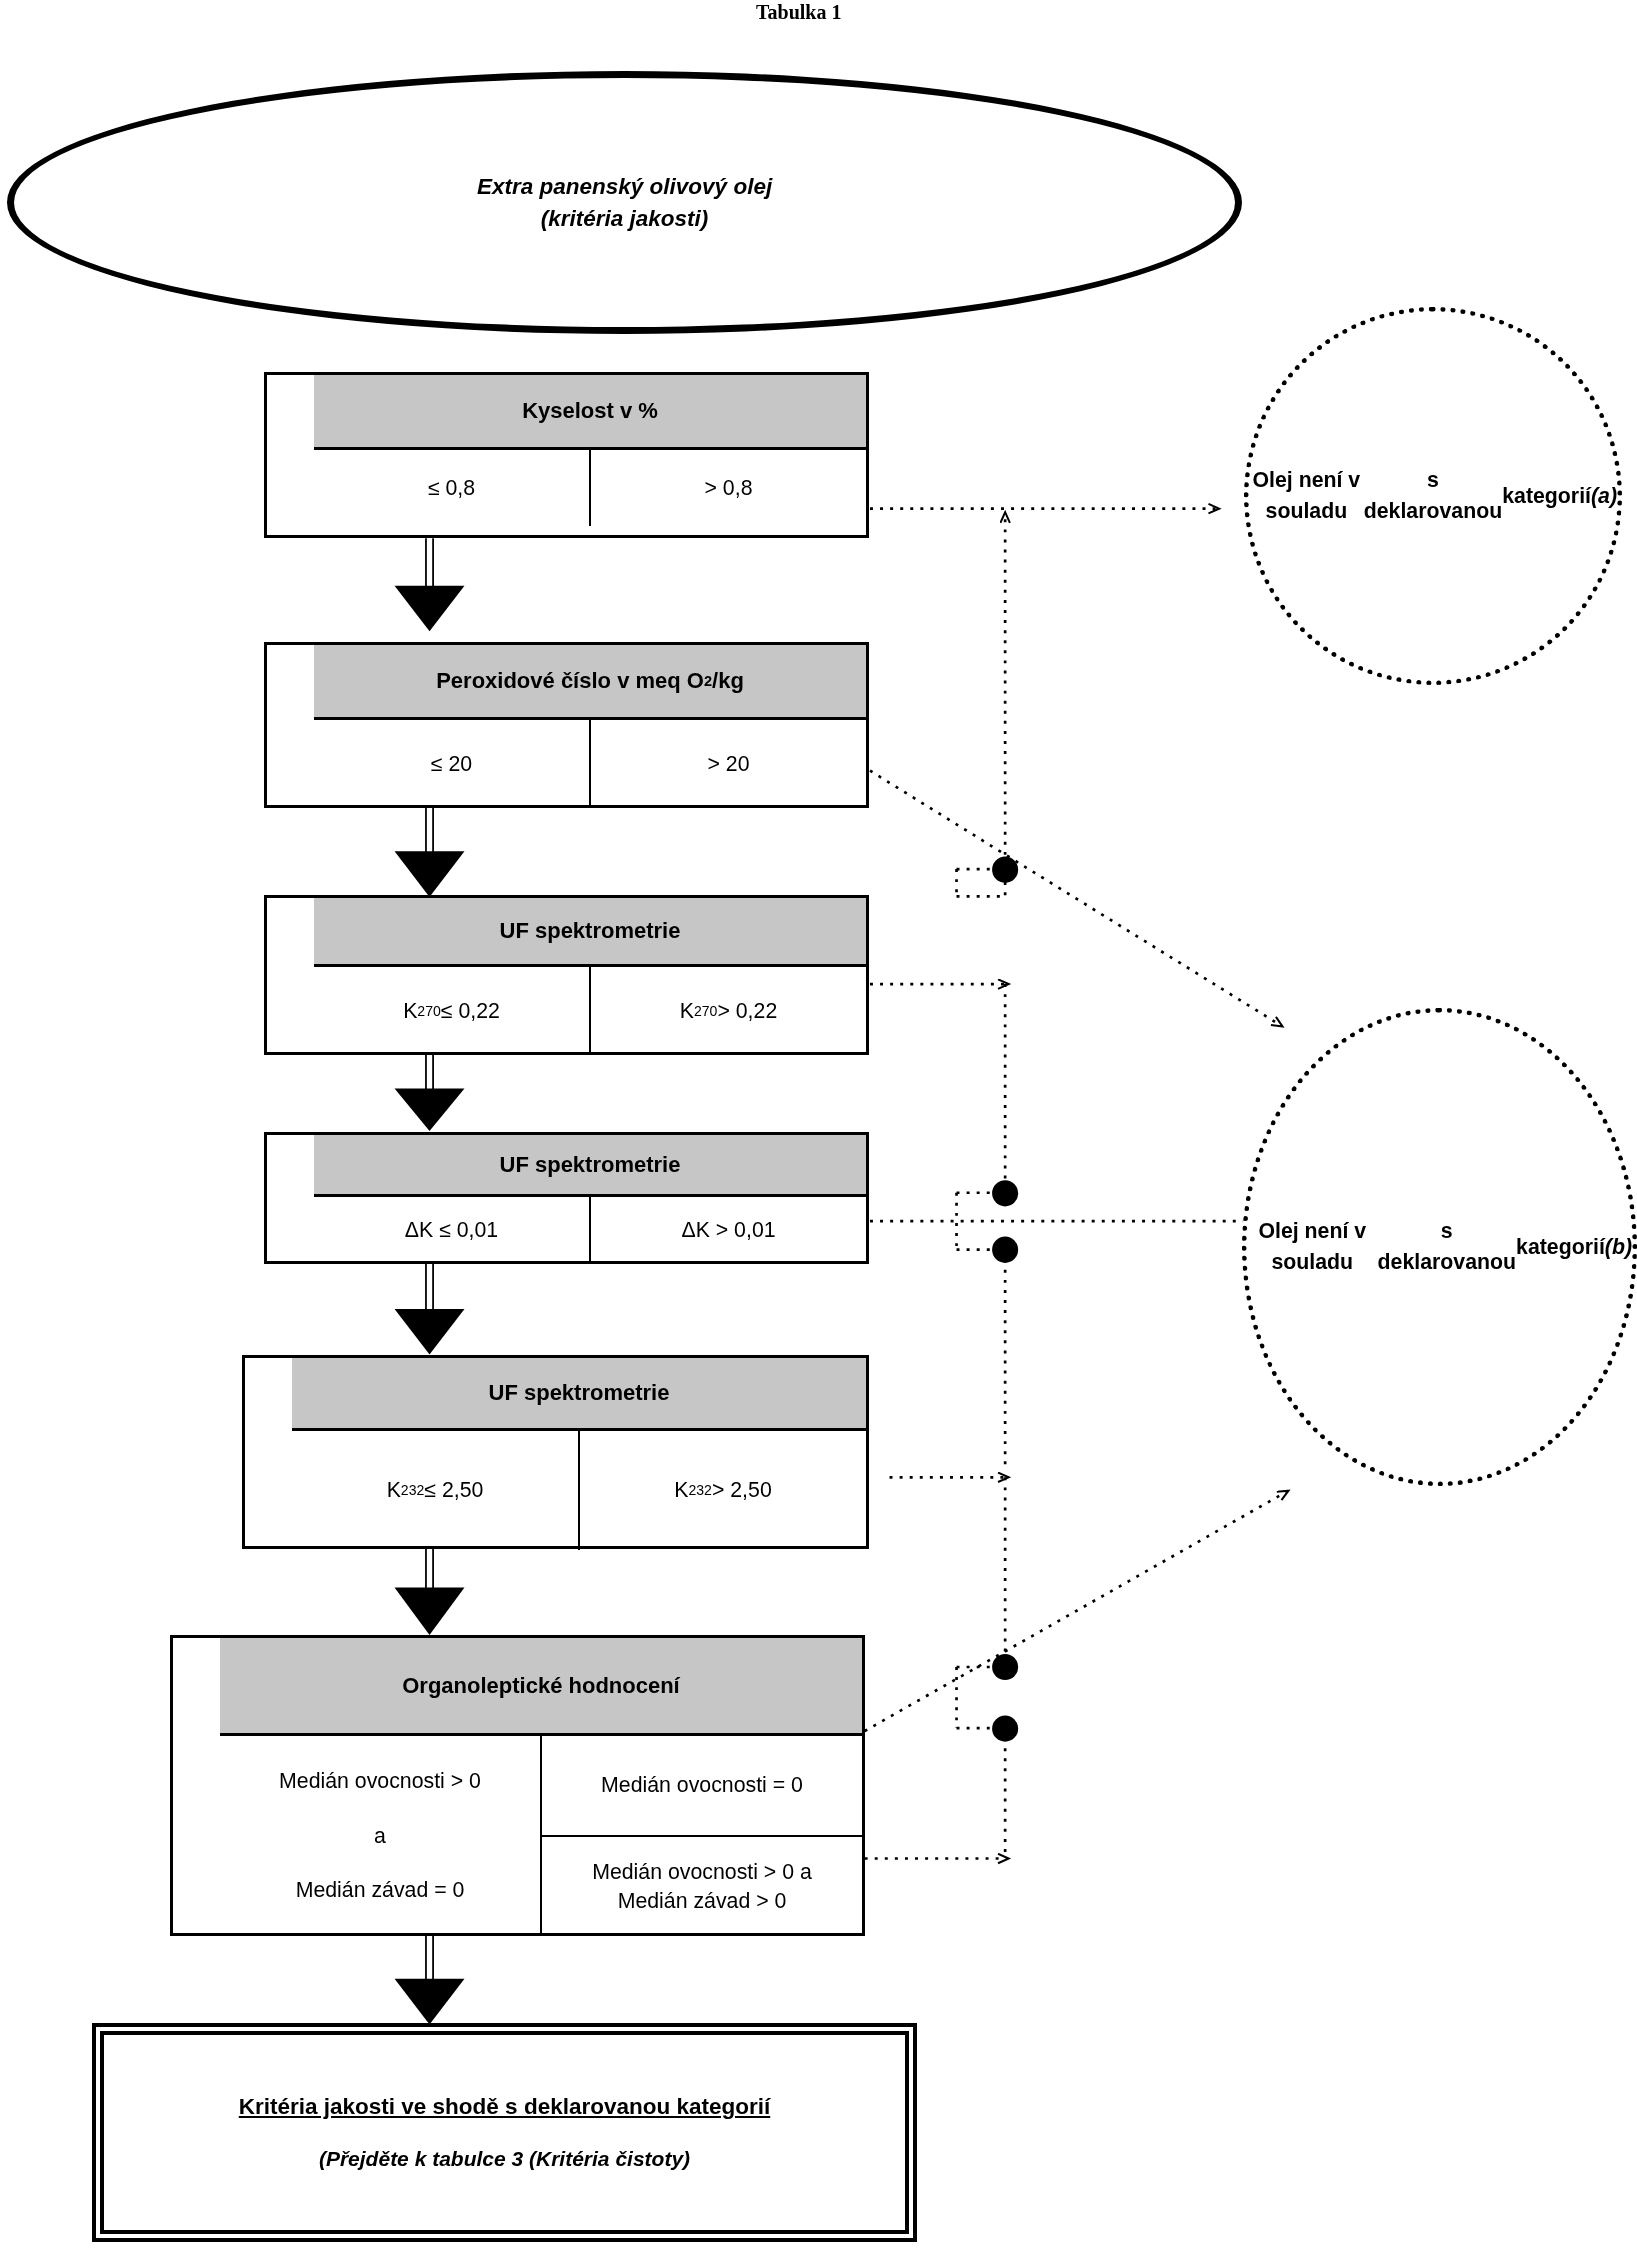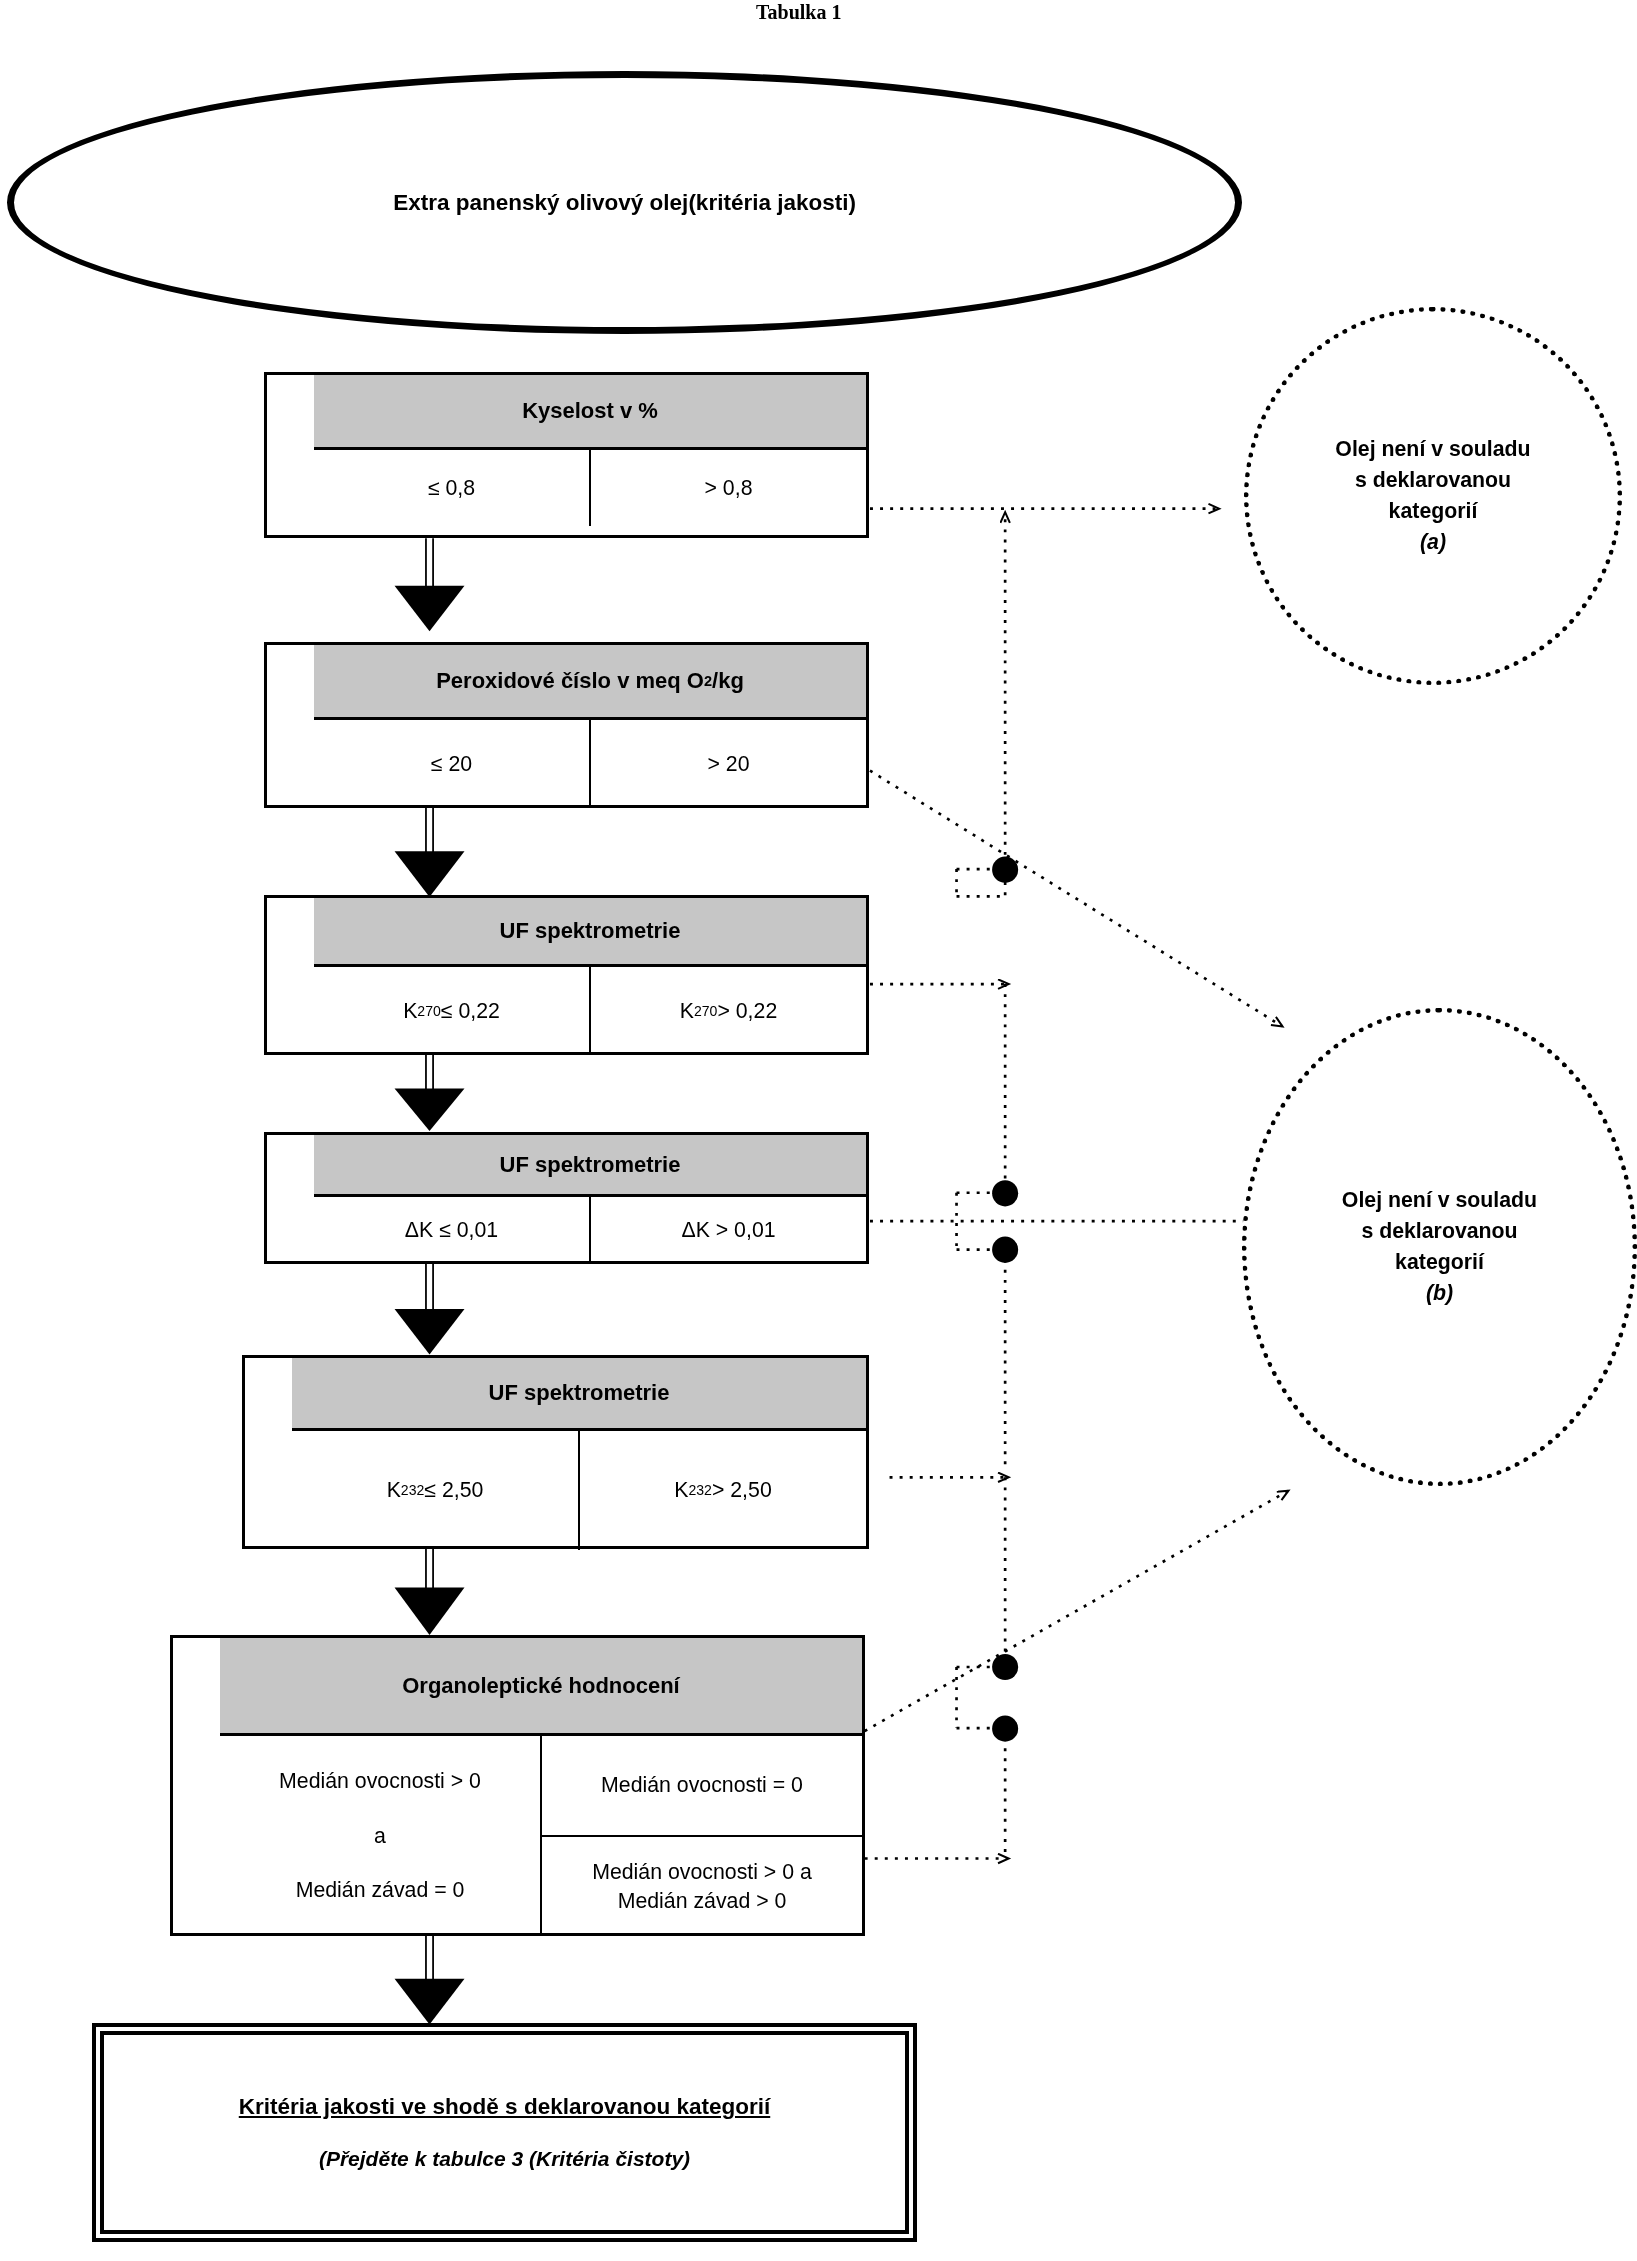--- a/index.html
+++ b/index.html
@@ -17,26 +17,26 @@
             font-weight:bold;font-size:22px;color:#000;text-align:center;}
   .dec .cols{display:flex;height:calc(100% - 0px);}
   .dec .cell{flex:1;display:flex;align-items:center;justify-content:center;
              font-size:21.3px;color:#000;text-align:center;line-height:1.35;}
   .dec .cell.sep{border-left:2.4px solid #000;}
   .subcol{flex:1;display:flex;flex-direction:column;border-left:2.4px solid #000;justify-content:flex-end;}
   .subcol .scell{flex:1;display:flex;align-items:center;justify-content:center;
                  font-size:21.3px;text-align:center;line-height:1.35;padding:0 8.3px;}
   .subcol .scell.top{border-bottom:2.4px solid #000;}
 
-  .startnode{position:absolute;display:flex;flex-direction:row;
+  .startnode{position:absolute;display:flex;flex-direction:column;
              align-items:center;justify-content:center;text-align:center;
              border:7.7px solid #000;border-radius:50%;background:#fff;
-             font-weight:bold;font-size:22.5px;color:#000;line-height:1.4;}
-
-  .endnode{position:absolute;display:flex;flex-direction:column;
+             font-weight:bold;font-size:22.5px;color:#000;line-height:1.4;font-style:italic;}
+
+  .endnode{position:absolute;display:flex;flex-direction:row;
            align-items:center;justify-content:center;text-align:center;
            border:5.3px dotted #000;border-radius:50%;background:#fff;
            font-weight:bold;font-size:21.3px;color:#000;line-height:1.45;}
 
   .conc{position:absolute;box-sizing:border-box;border:4.7px solid #000;background:#fff;padding:3.6px;}
   .conc .inner{box-sizing:border-box;width:100%;height:100%;border:4.7px solid #000;
                display:flex;flex-direction:column;align-items:center;justify-content:center;
                text-align:center;gap:27px;}
   .conc .l1{font-weight:bold;font-size:22.5px;color:#000;text-decoration:underline;}
   .conc .l2{font-weight:bold;font-style:italic;font-size:21px;color:#000;}

